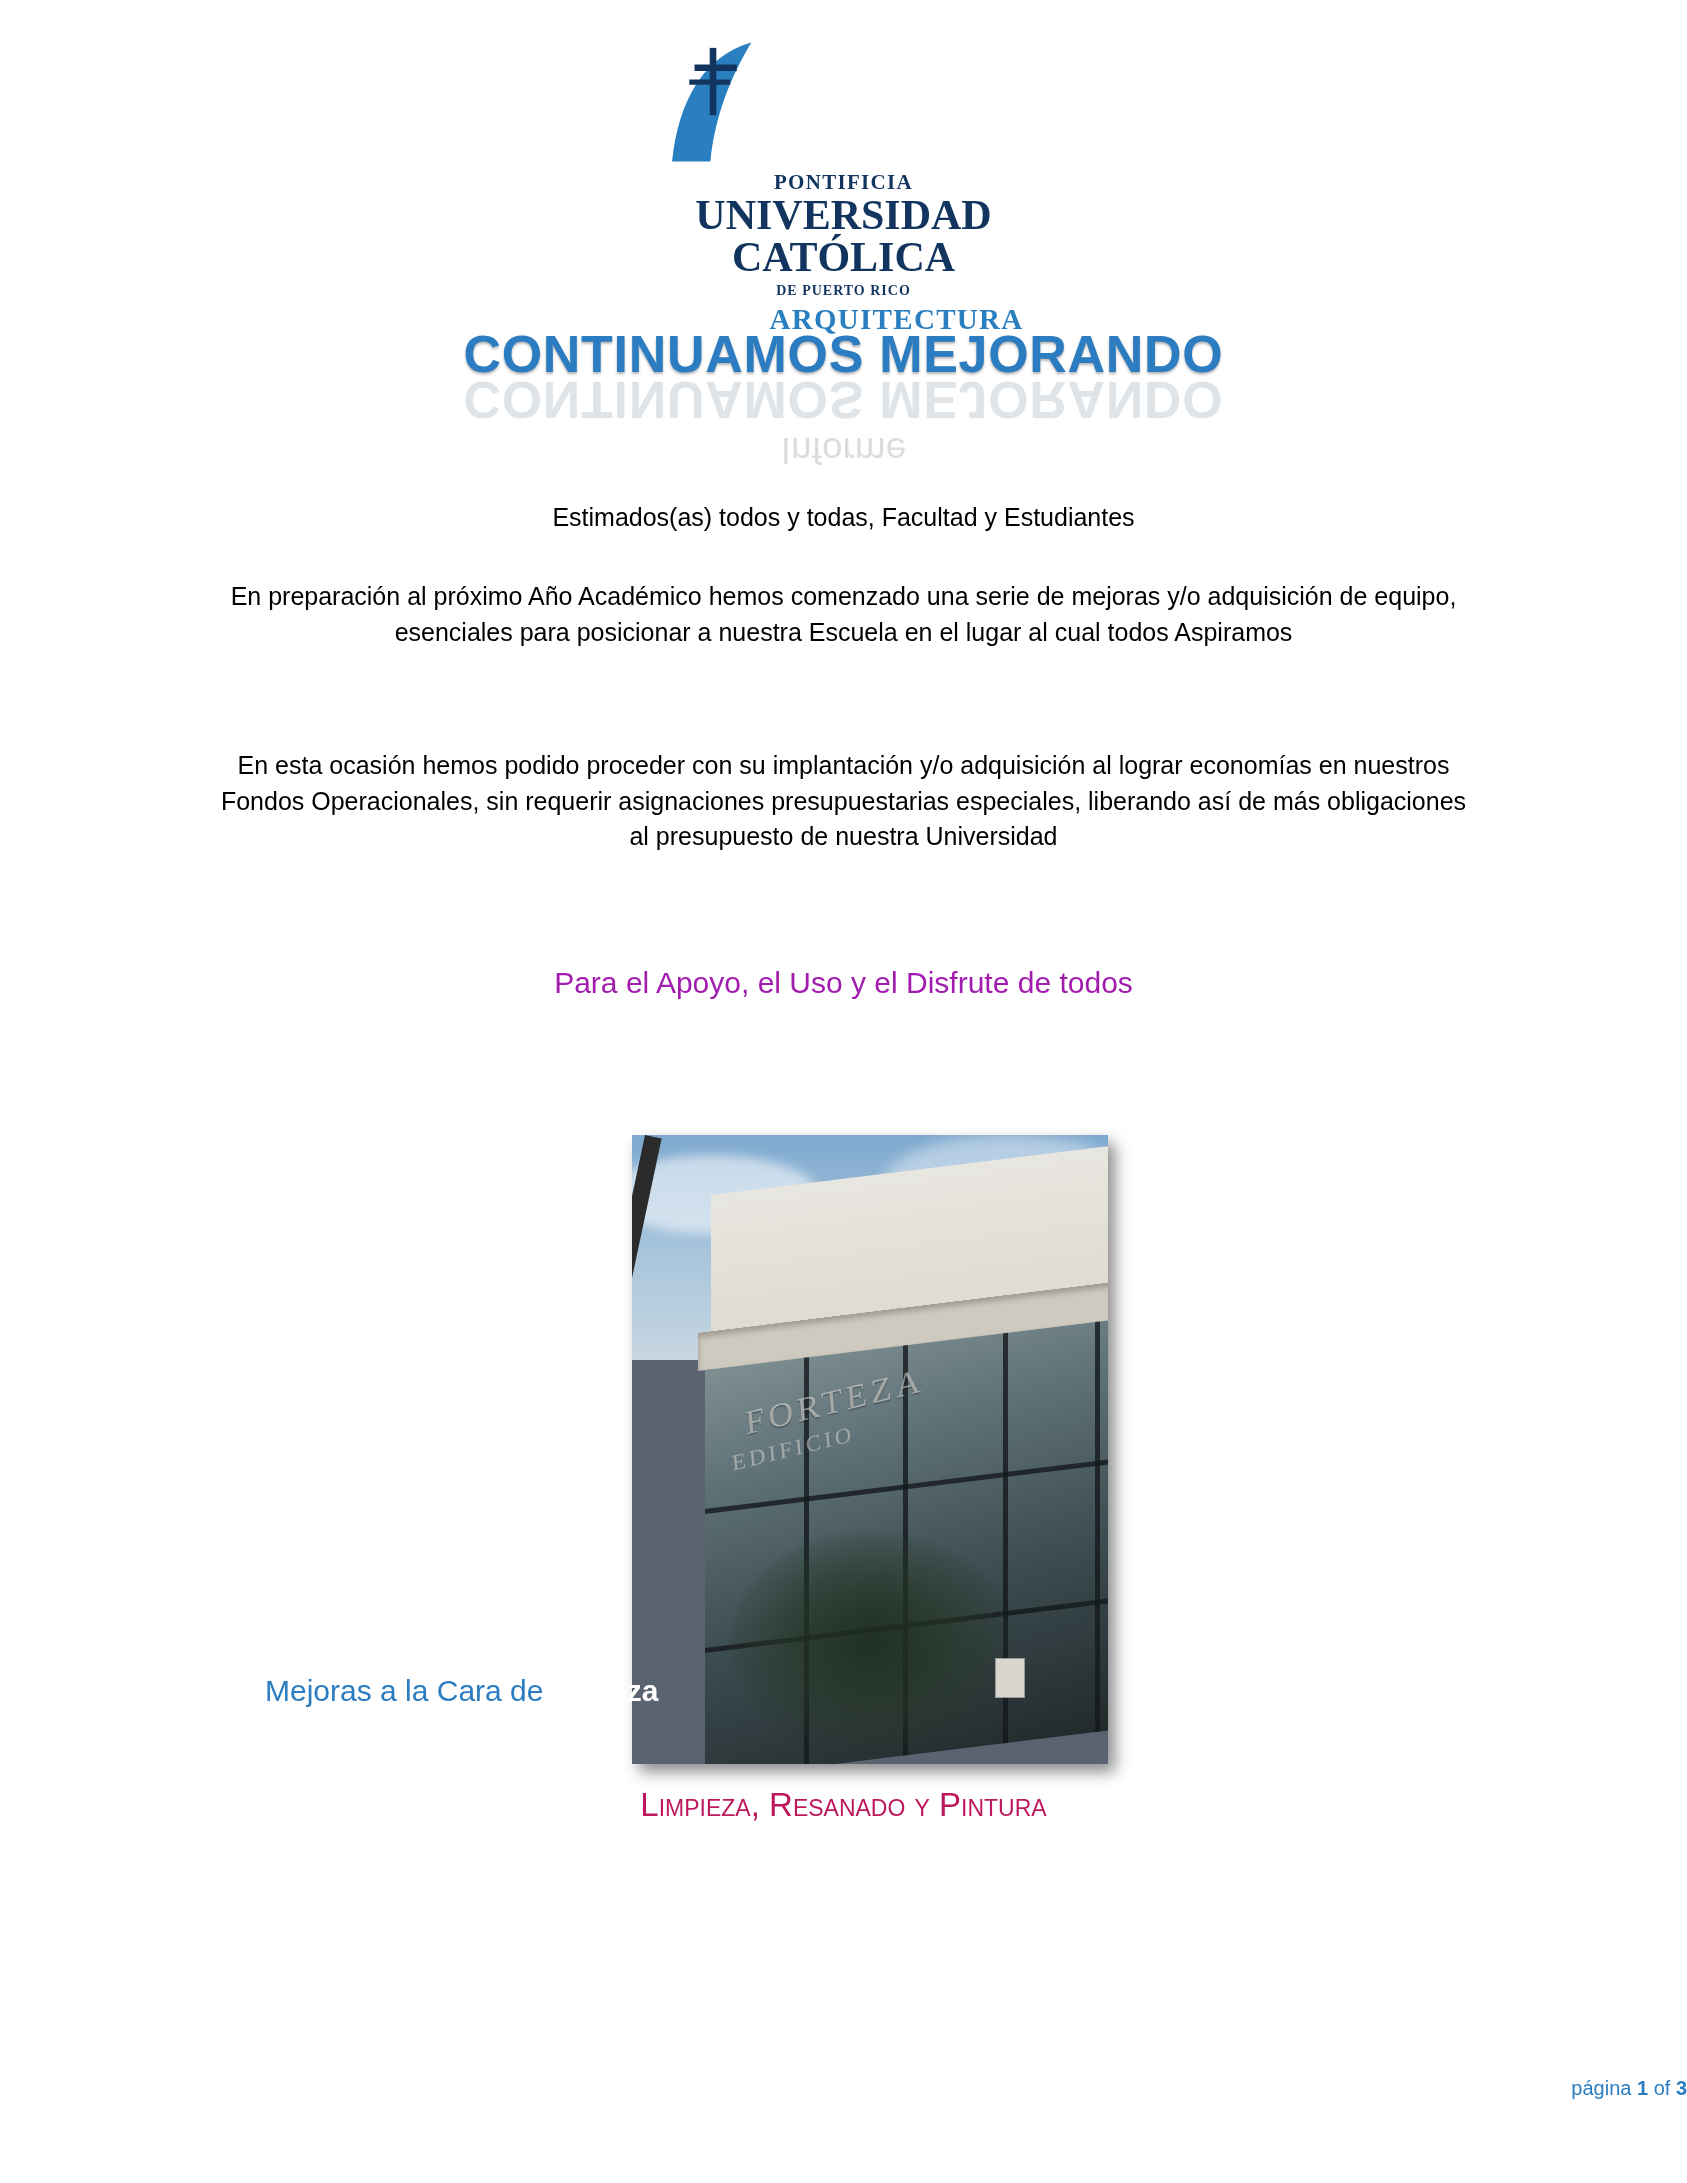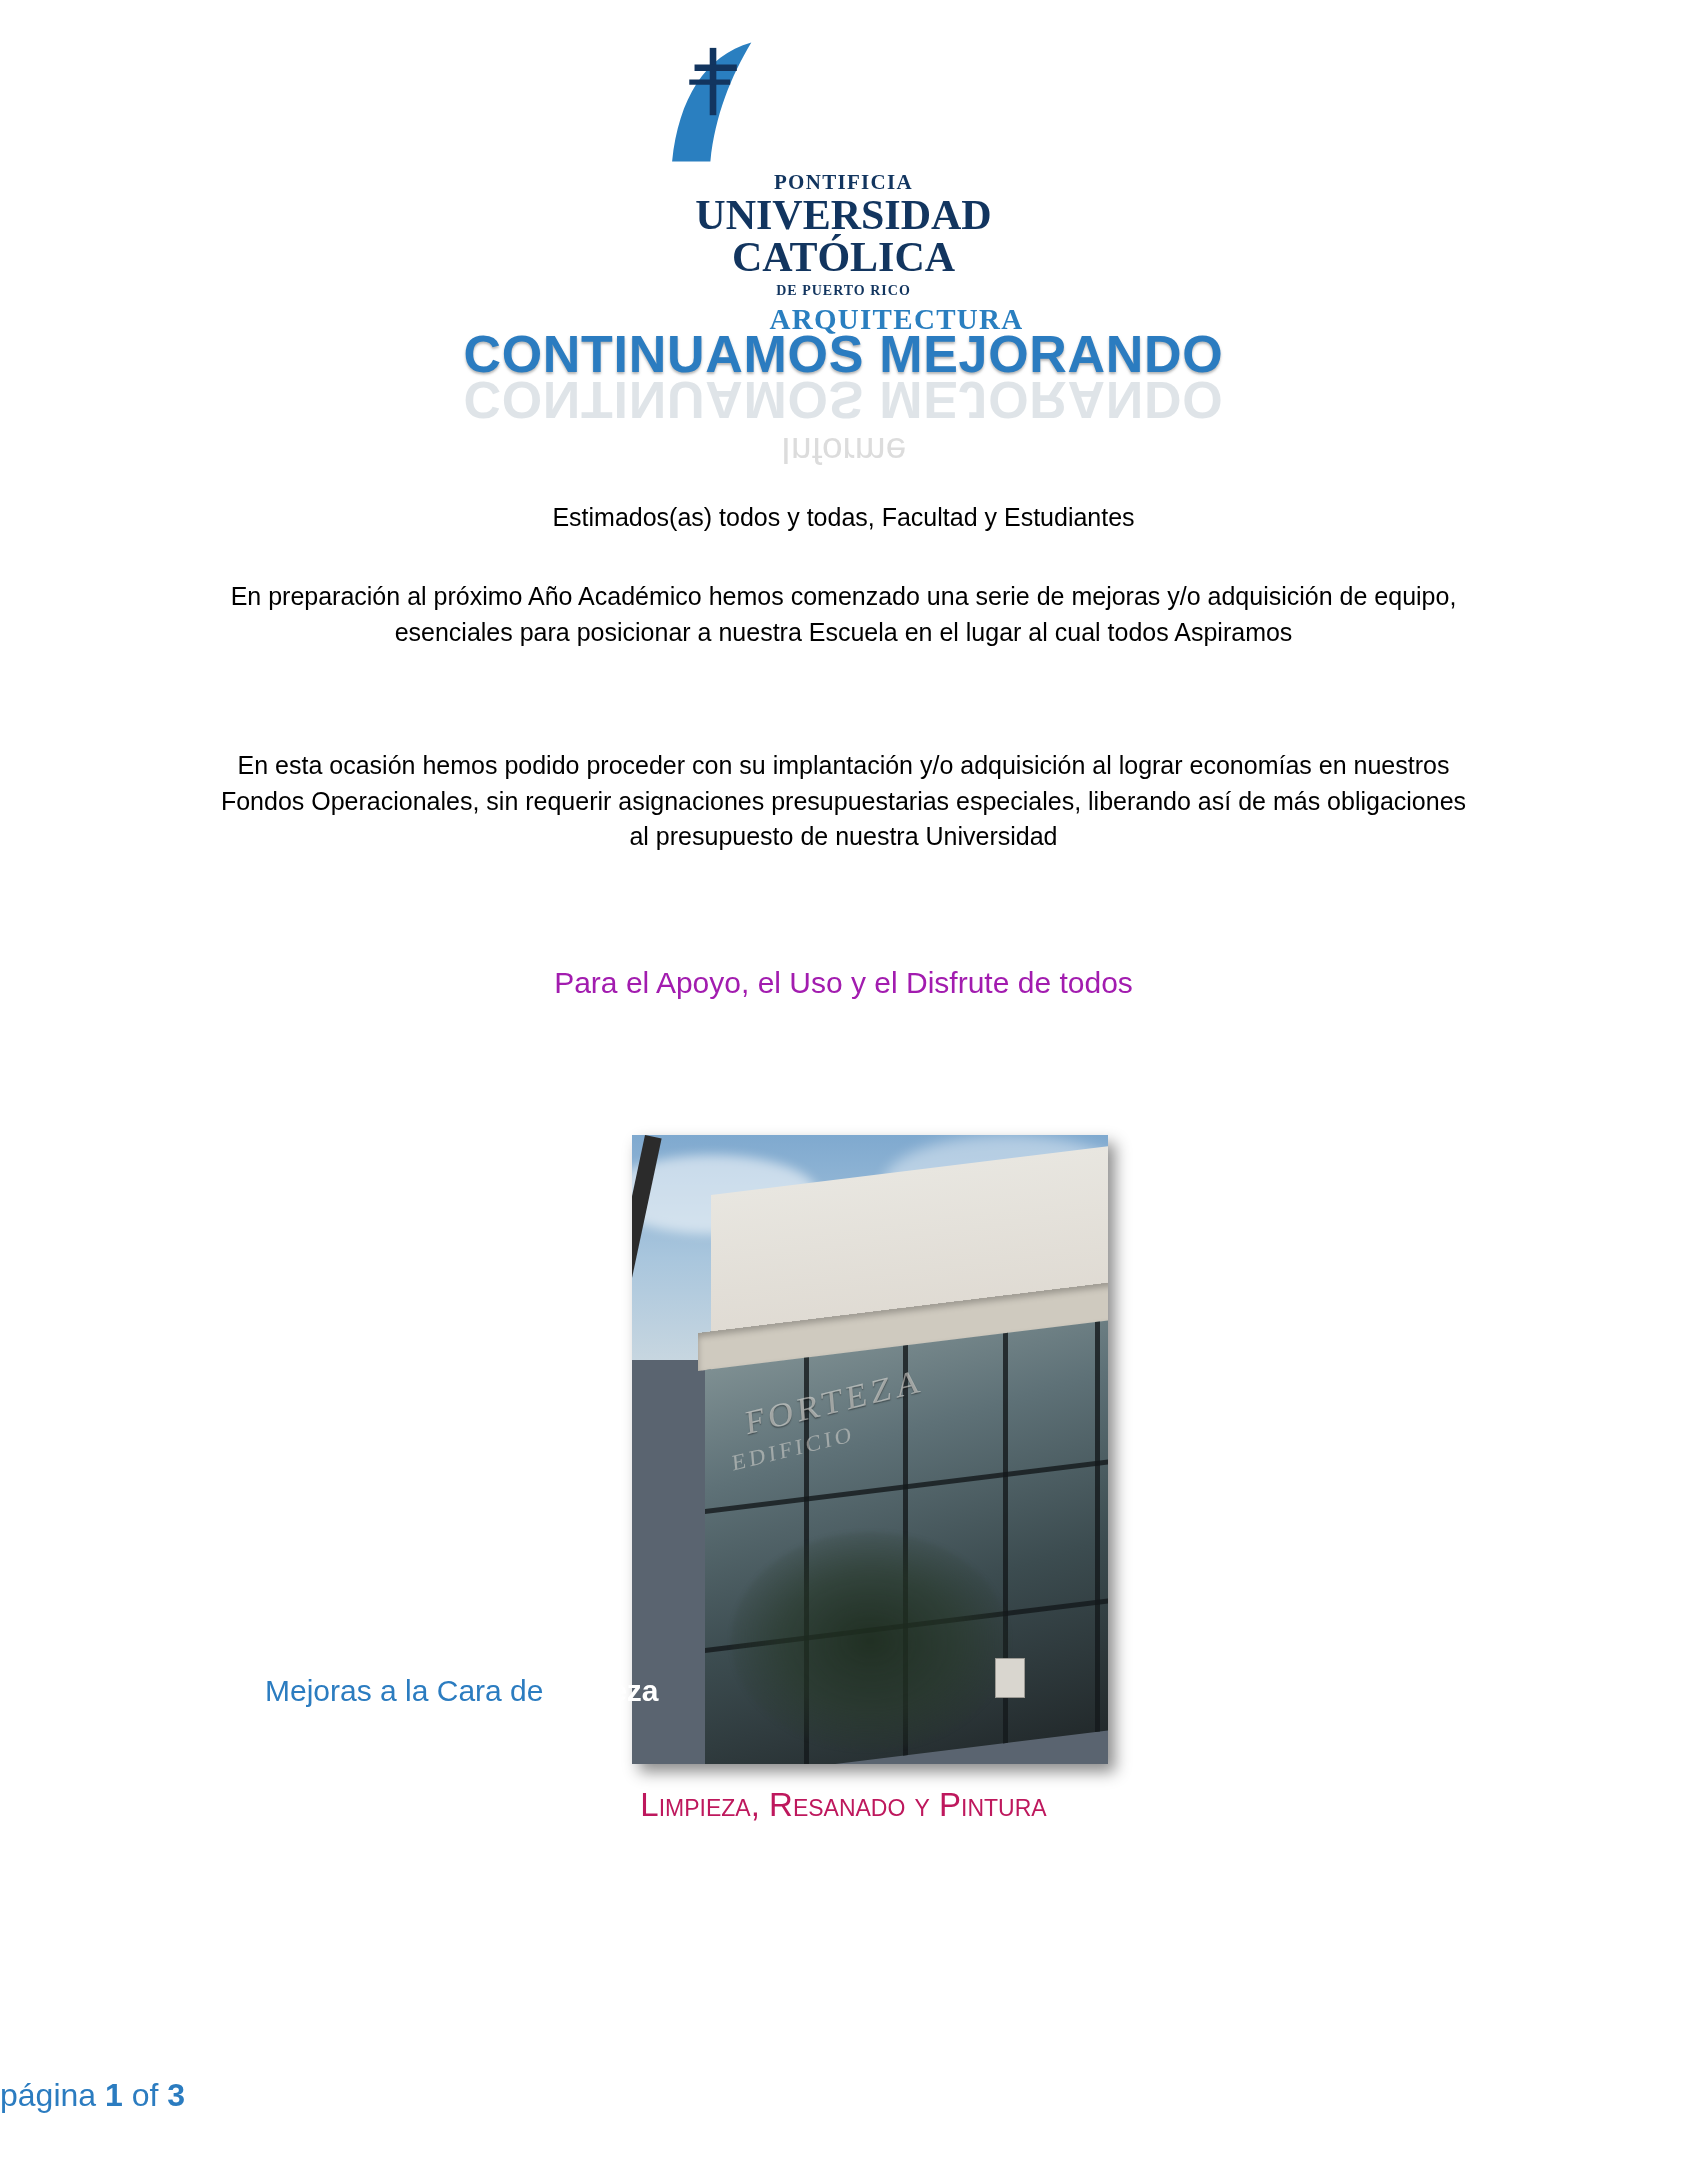--- a/index.html
+++ b/index.html
@@ -310,22 +310,22 @@
     font-variant: small-caps;
     font-family: "Liberation Sans", sans-serif;
   }
 
   
   .footer {
     position: absolute;
     top: 2077px;
     left: 0;
     width: 1687px;
-    text-align: left;
-    font-size: 32px;
+    text-align: right;
+    font-size: 20px;
     color: #2b7cc0;
     font-family: "Liberation Sans", sans-serif;
   }
   .footer b { font-weight: 700; }
 </style>
 </head>
 <body>
 
 <div class="page">
 

